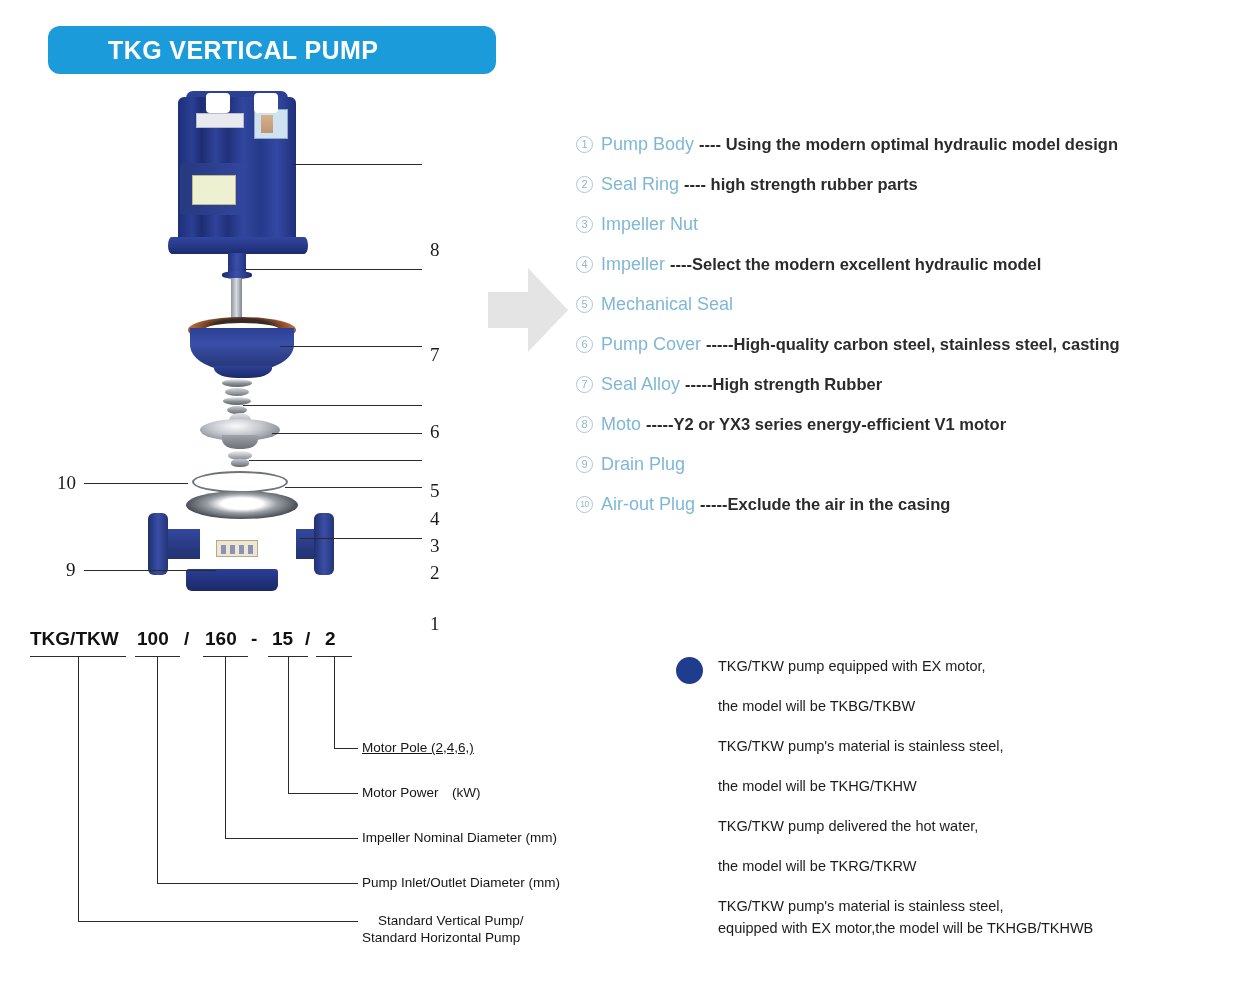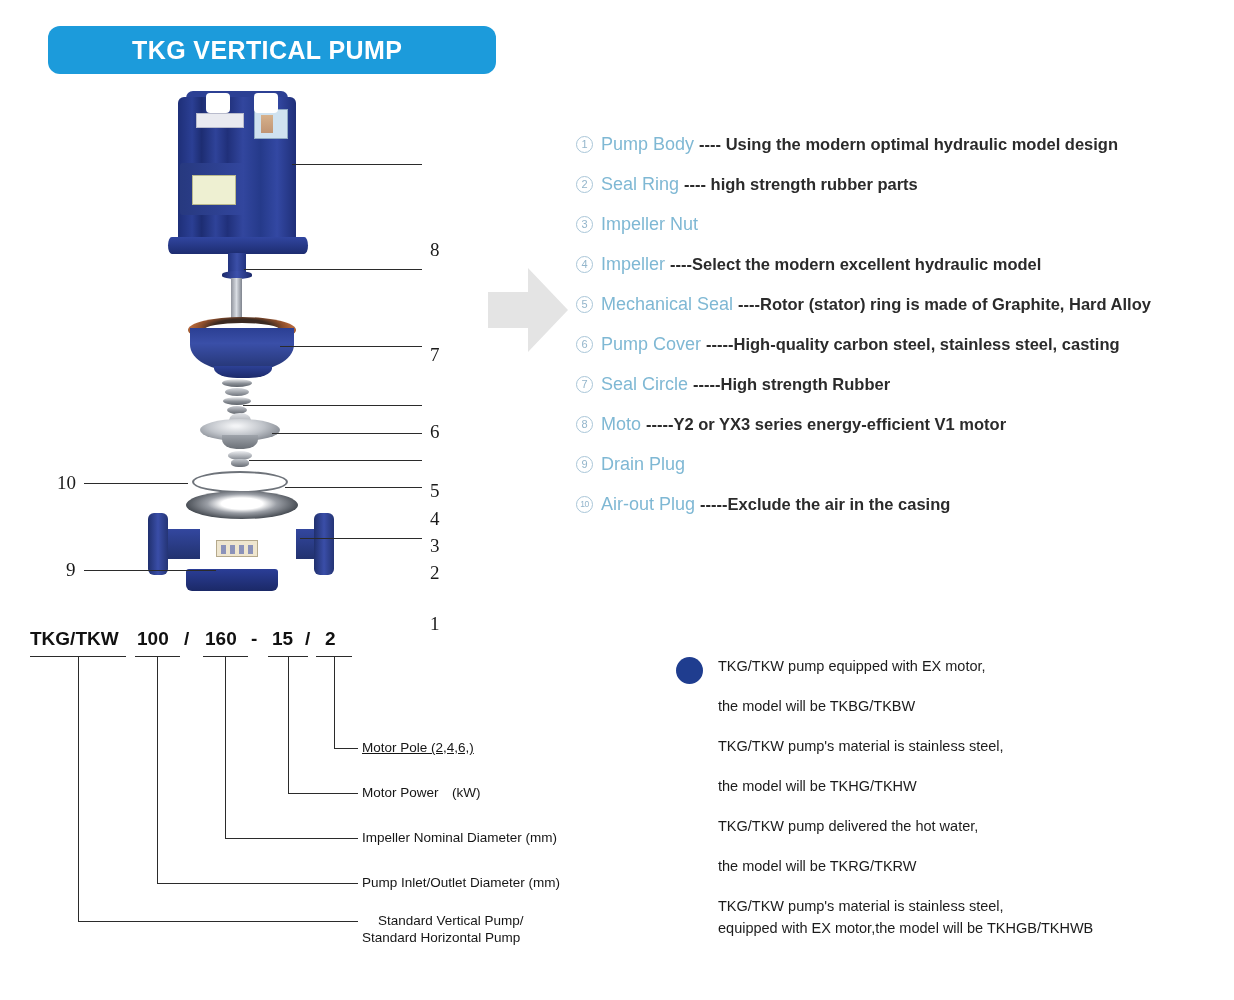--- a/index.html
+++ b/index.html
@@ -22,21 +22,21 @@
     width: 448px; height: 48px;
     background: #1c9bdb;
     border-radius: 12px;
     display: flex; align-items: center;
   }
   #title-banner .title-text {
     color: #ffffff;
     font-size: 25px;
     font-weight: bold;
     letter-spacing: 0.4px;
-    padding-left: 84px;
+    padding-left: 60px;
   }
 
   
   #exploded-diagram {
     position: absolute;
     left: 0px; top: 85px;
     width: 500px; height: 530px;
   }
 
   
@@ -506,32 +506,31 @@
 
   <div class="legend-row">
     <span class="legend-circle">4</span>
     <span class="legend-part">Impeller</span>
     <span class="legend-desc">----Select the modern excellent hydraulic model</span>
   </div>
 
   <div class="legend-row">
     <span class="legend-circle">5</span>
     <span class="legend-part">Mechanical Seal</span>
-    <span class="legend-desc">----Rotor (stator) ring is made of Graphite, Hard Alloy</span>
   </div>
 
   <div class="legend-row">
     <span class="legend-circle">6</span>
     <span class="legend-part">Pump Cover</span>
     <span class="legend-desc">-----High-quality carbon steel, stainless steel, casting</span>
   </div>
 
   <div class="legend-row">
     <span class="legend-circle">7</span>
-    <span class="legend-part">Seal Circle</span>
+    <span class="legend-part">Seal Alloy</span>
     <span class="legend-desc">-----High strength Rubber</span>
   </div>
 
   <div class="legend-row">
     <span class="legend-circle">8</span>
     <span class="legend-part">Moto</span>
     <span class="legend-desc">-----Y2 or YX3 series energy-efficient V1 motor</span>
   </div>
 
   <div class="legend-row">

